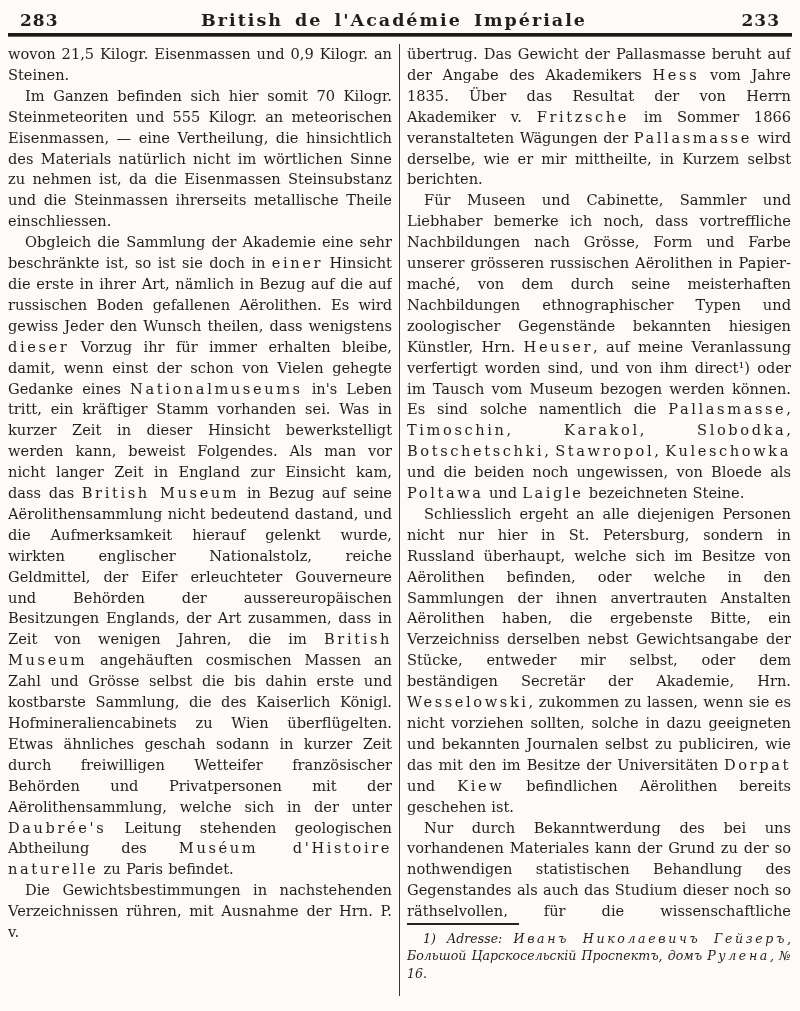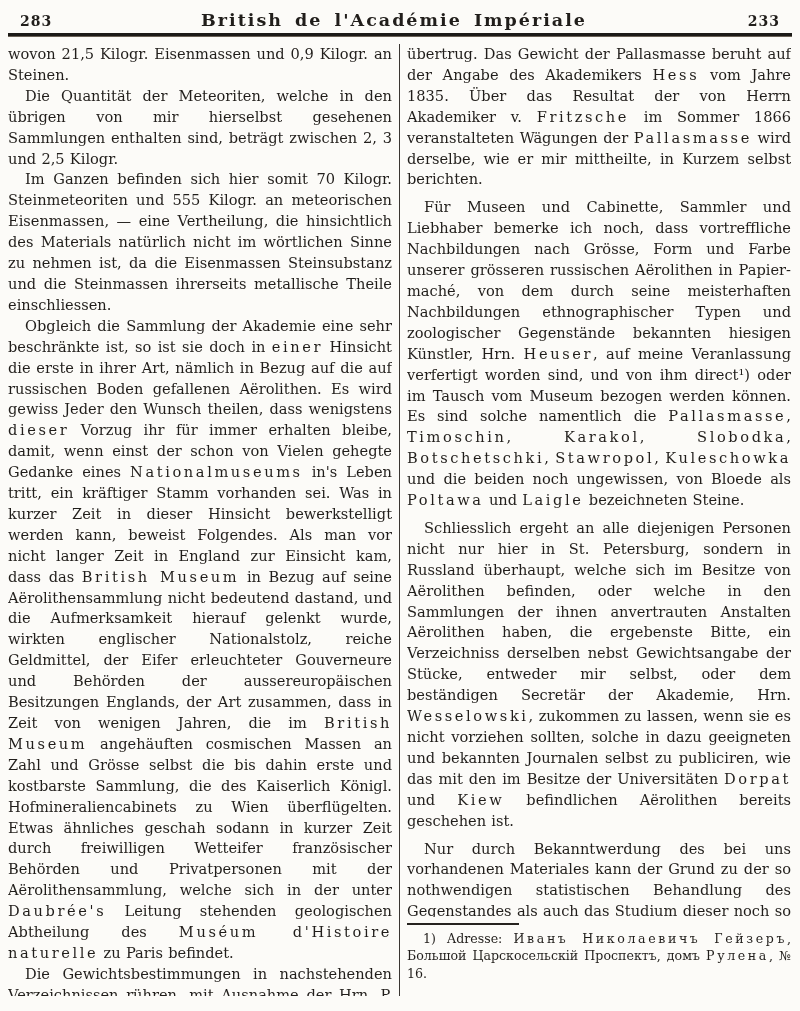--- a/index.html
+++ b/index.html
@@ -21,21 +21,21 @@
     padding: 10px 8px 0 8px;
   }
   .page-header {
     display: flex;
     justify-content: space-between;
     align-items: baseline;
     padding: 0 12px 3px 12px;
     font-weight: bold;
   }
   .page-number {
-    font-size: 14px;
+    font-size: 17px;
     letter-spacing: 1px;
     text-align: center;
   }
   .journal-title {
     font-size: 17.5px;
     letter-spacing: 2px;
     word-spacing: 4px;
     transform: translateX(-6px);
   }
   .header-rule {
@@ -72,61 +72,60 @@
     overflow: hidden;
   }
   p.para {
     margin: 0;
     text-indent: 17px;
   }
   p.para.no-indent {
     text-indent: 0;
   }
   .column.right p.para + p.para {
-    margin-top: 7px;
   }
   .spaced {
     letter-spacing: 2.6px;
   }
   .footnote-block {
     flex: none;
     padding-bottom: 14px;
   }
   .footnote-rule {
     width: 112px;
     height: 2px;
     background: #26231f;
     margin: 6px 0 5px 0;
   }
   p.footnote {
     margin: 0;
     font-size: 12.6px;
     line-height: 17.5px;
     text-indent: 16px;
     text-align: justify;
+    font-style: italic;
   }
 </style>
 </head>
 <body>
 
 <div class="page">
 
   <header class="page-header">
     <span class="page-number">283</span>
     <span class="journal-title">British de l'Académie Impériale</span>
     <span class="page-number">233</span>
   </header>
 
   <div class="header-rule"></div>
 
   <div class="columns">
 
     <div class="column left" id="col-left">
         <p class="para no-indent"><span>wovon 21,5 Kilogr. Eisenmassen und 0,9 Kilogr. an Steinen.</span></p>
-        <p class="para"><span>Die Quantität der Meteoriten, welche in den übrigen von mir hierselbst gesehenen Sammlungen enthalten sind, beträgt zwischen 2, 3 und 2,5 Kilogr.</span></p>
         <p class="para"><span>Im Ganzen befinden sich hier somit 70 Kilogr. Steinmeteoriten und 555 Kilogr. an meteorischen Eisenmassen, — eine Vertheilung, die hinsichtlich des Materials natürlich nicht im wörtlichen Sinne zu nehmen ist, da die Eisenmassen Steinsubstanz und die Steinmassen ihrerseits metallische Theile einschliessen.</span></p>
         <p class="para"><span>Obgleich die Sammlung der Akademie eine sehr beschränkte ist, so ist sie doch in </span><span class="spaced">einer</span><span> Hinsicht die erste in ihrer Art, nämlich in Bezug auf die auf russischen Boden gefallenen Aërolithen. Es wird gewiss Jeder den Wunsch theilen, dass wenigstens </span><span class="spaced">dieser</span><span> Vorzug ihr für immer erhalten bleibe, damit, wenn einst der schon von Vielen gehegte Gedanke eines </span><span class="spaced">Nationalmuseums</span><span> in's Leben tritt, ein kräftiger Stamm vorhanden sei. Was in kurzer Zeit in dieser Hinsicht bewerkstelligt werden kann, beweist Folgendes. Als man vor nicht langer Zeit in England zur Einsicht kam, dass das </span><span class="spaced">British Museum</span><span> in Bezug auf seine Aërolithensammlung nicht bedeutend dastand, und die Aufmerksamkeit hierauf gelenkt wurde, wirkten englischer Nationalstolz, reiche Geldmittel, der Eifer erleuchteter Gouverneure und Behörden der aussereuropäischen Besitzungen Englands, der Art zusammen, dass in Zeit von wenigen Jahren, die im </span><span class="spaced">British Museum</span><span> angehäuften cosmischen Massen an Zahl und Grösse selbst die bis dahin erste und kostbarste Sammlung, die des Kaiserlich Königl. Hofmineraliencabinets zu Wien überflügelten. Etwas ähnliches geschah sodann in kurzer Zeit durch freiwilligen Wetteifer französischer Behörden und Privatpersonen mit der Aërolithensammlung, welche sich in der unter </span><span class="spaced">Daubrée's</span><span> Leitung stehenden geologischen Abtheilung des </span><span class="spaced">Muséum d'Histoire naturelle</span><span> zu Paris befindet.</span></p>
         <p class="para"><span>Die Gewichtsbestimmungen in nachstehenden Verzeichnissen rühren, mit Ausnahme der Hrn. P. v. </span></p>
       </div>
 
     <div class="column-divider"></div>
 
     <div class="column right">
       <div class="body-text" id="col-right">
           <p class="para no-indent"><span>übertrug. Das Gewicht der Pallasmasse beruht auf der Angabe des Akademikers </span><span class="spaced">Hess</span><span> vom Jahre 1835. Über das Resultat der von Herrn Akademiker v. </span><span class="spaced">Fritzsche</span><span> im Sommer 1866 veranstalteten Wägungen der </span><span class="spaced">Pallasmasse</span><span> wird derselbe, wie er mir mittheilte, in Kurzem selbst berichten.</span></p>

